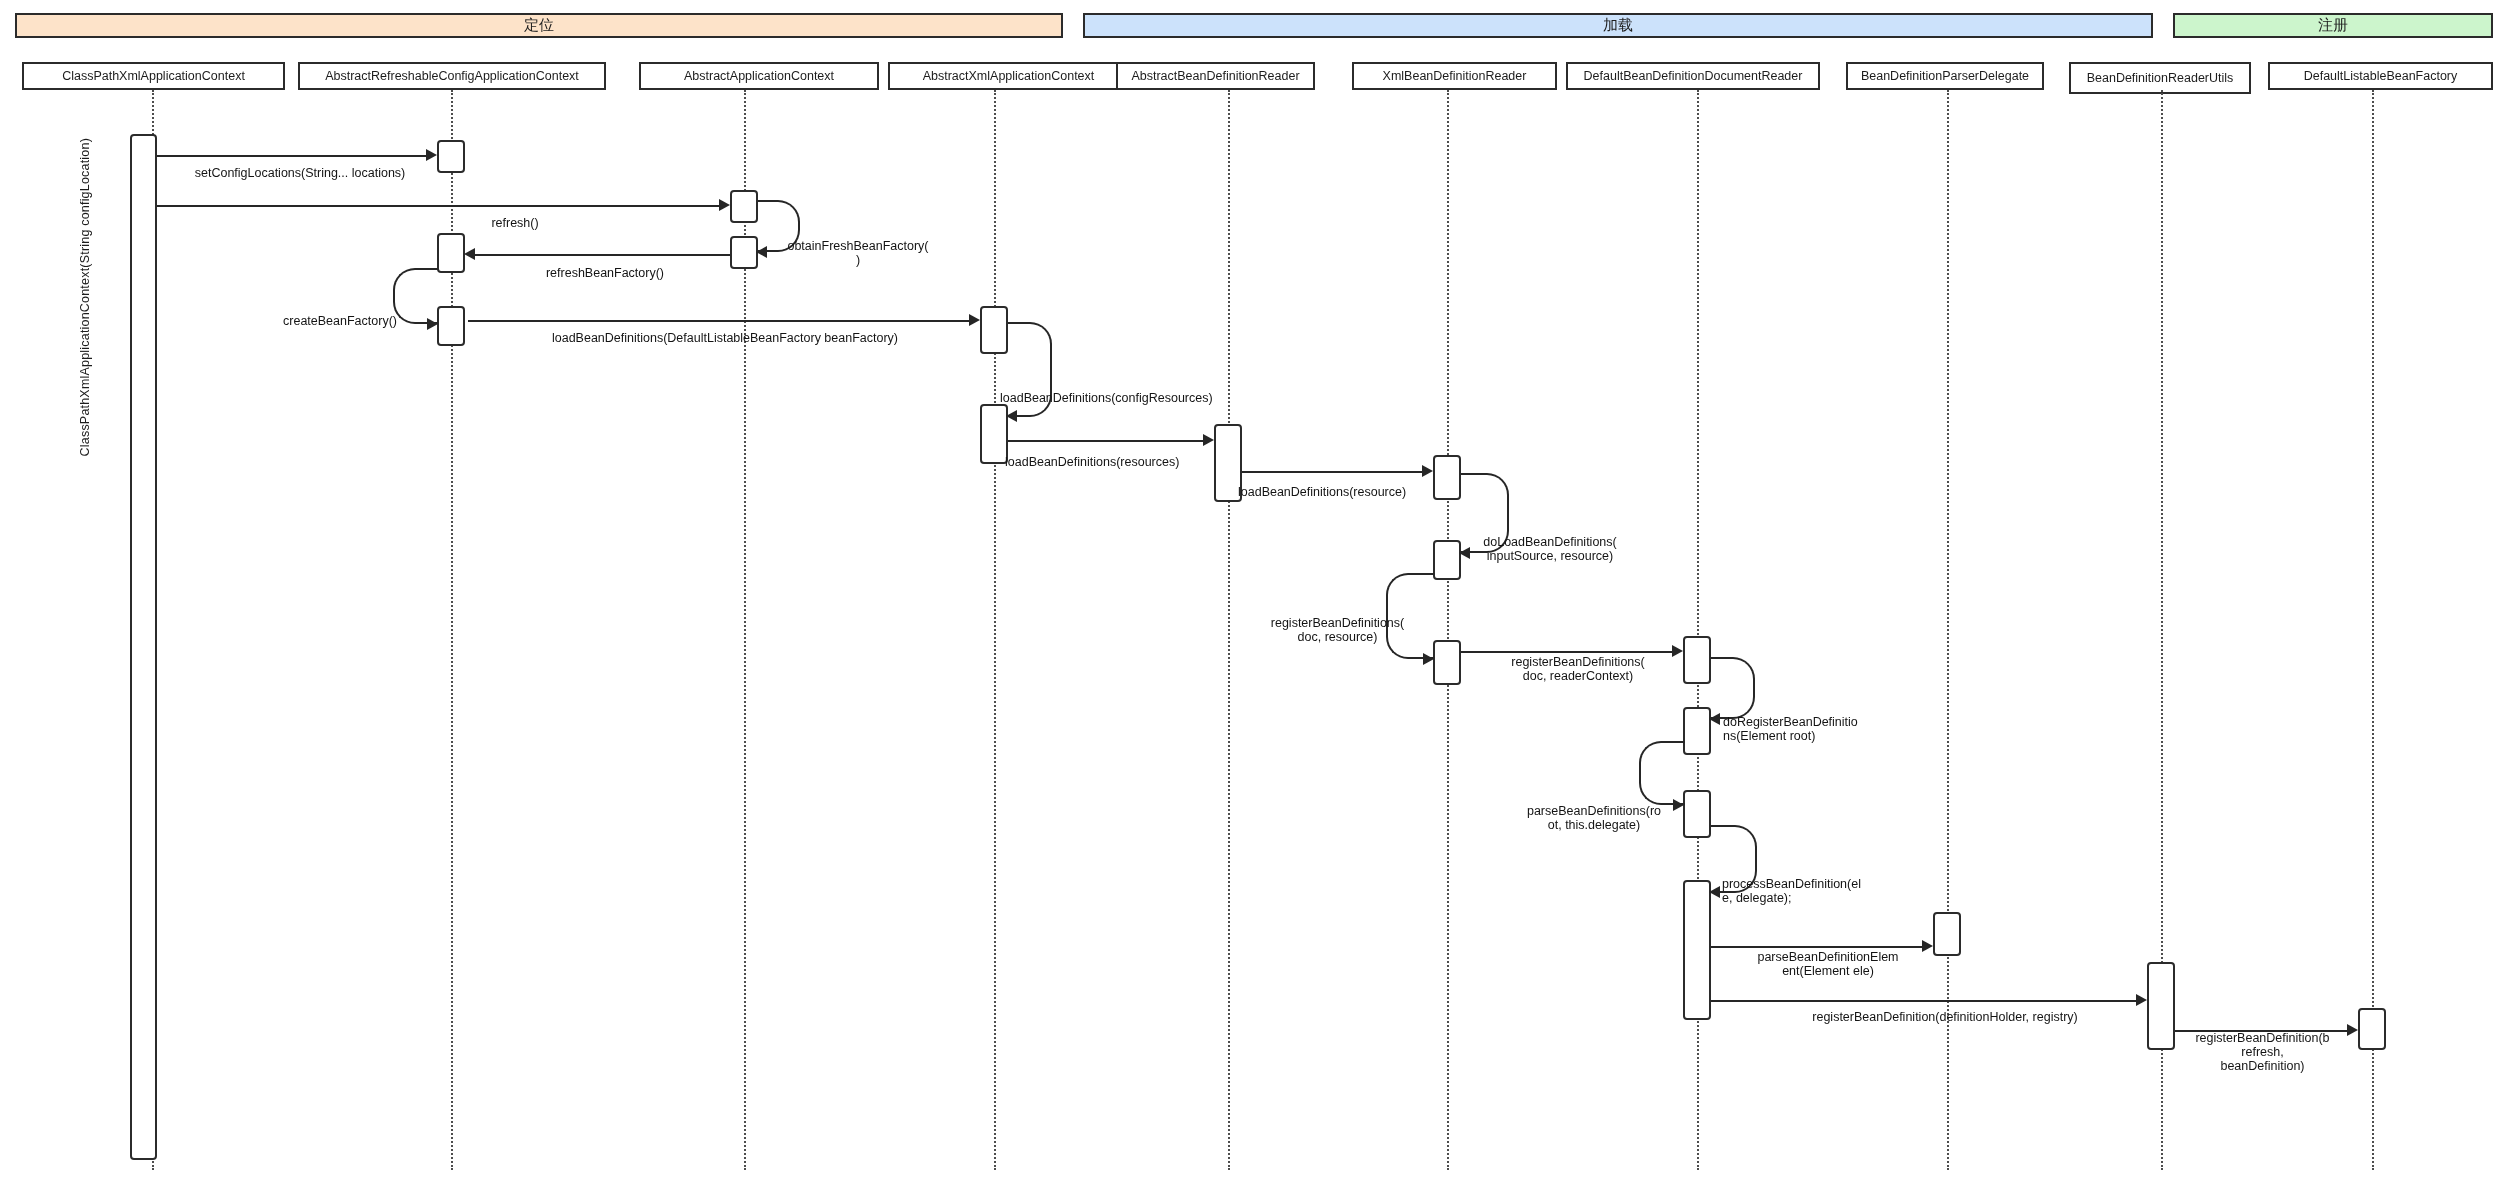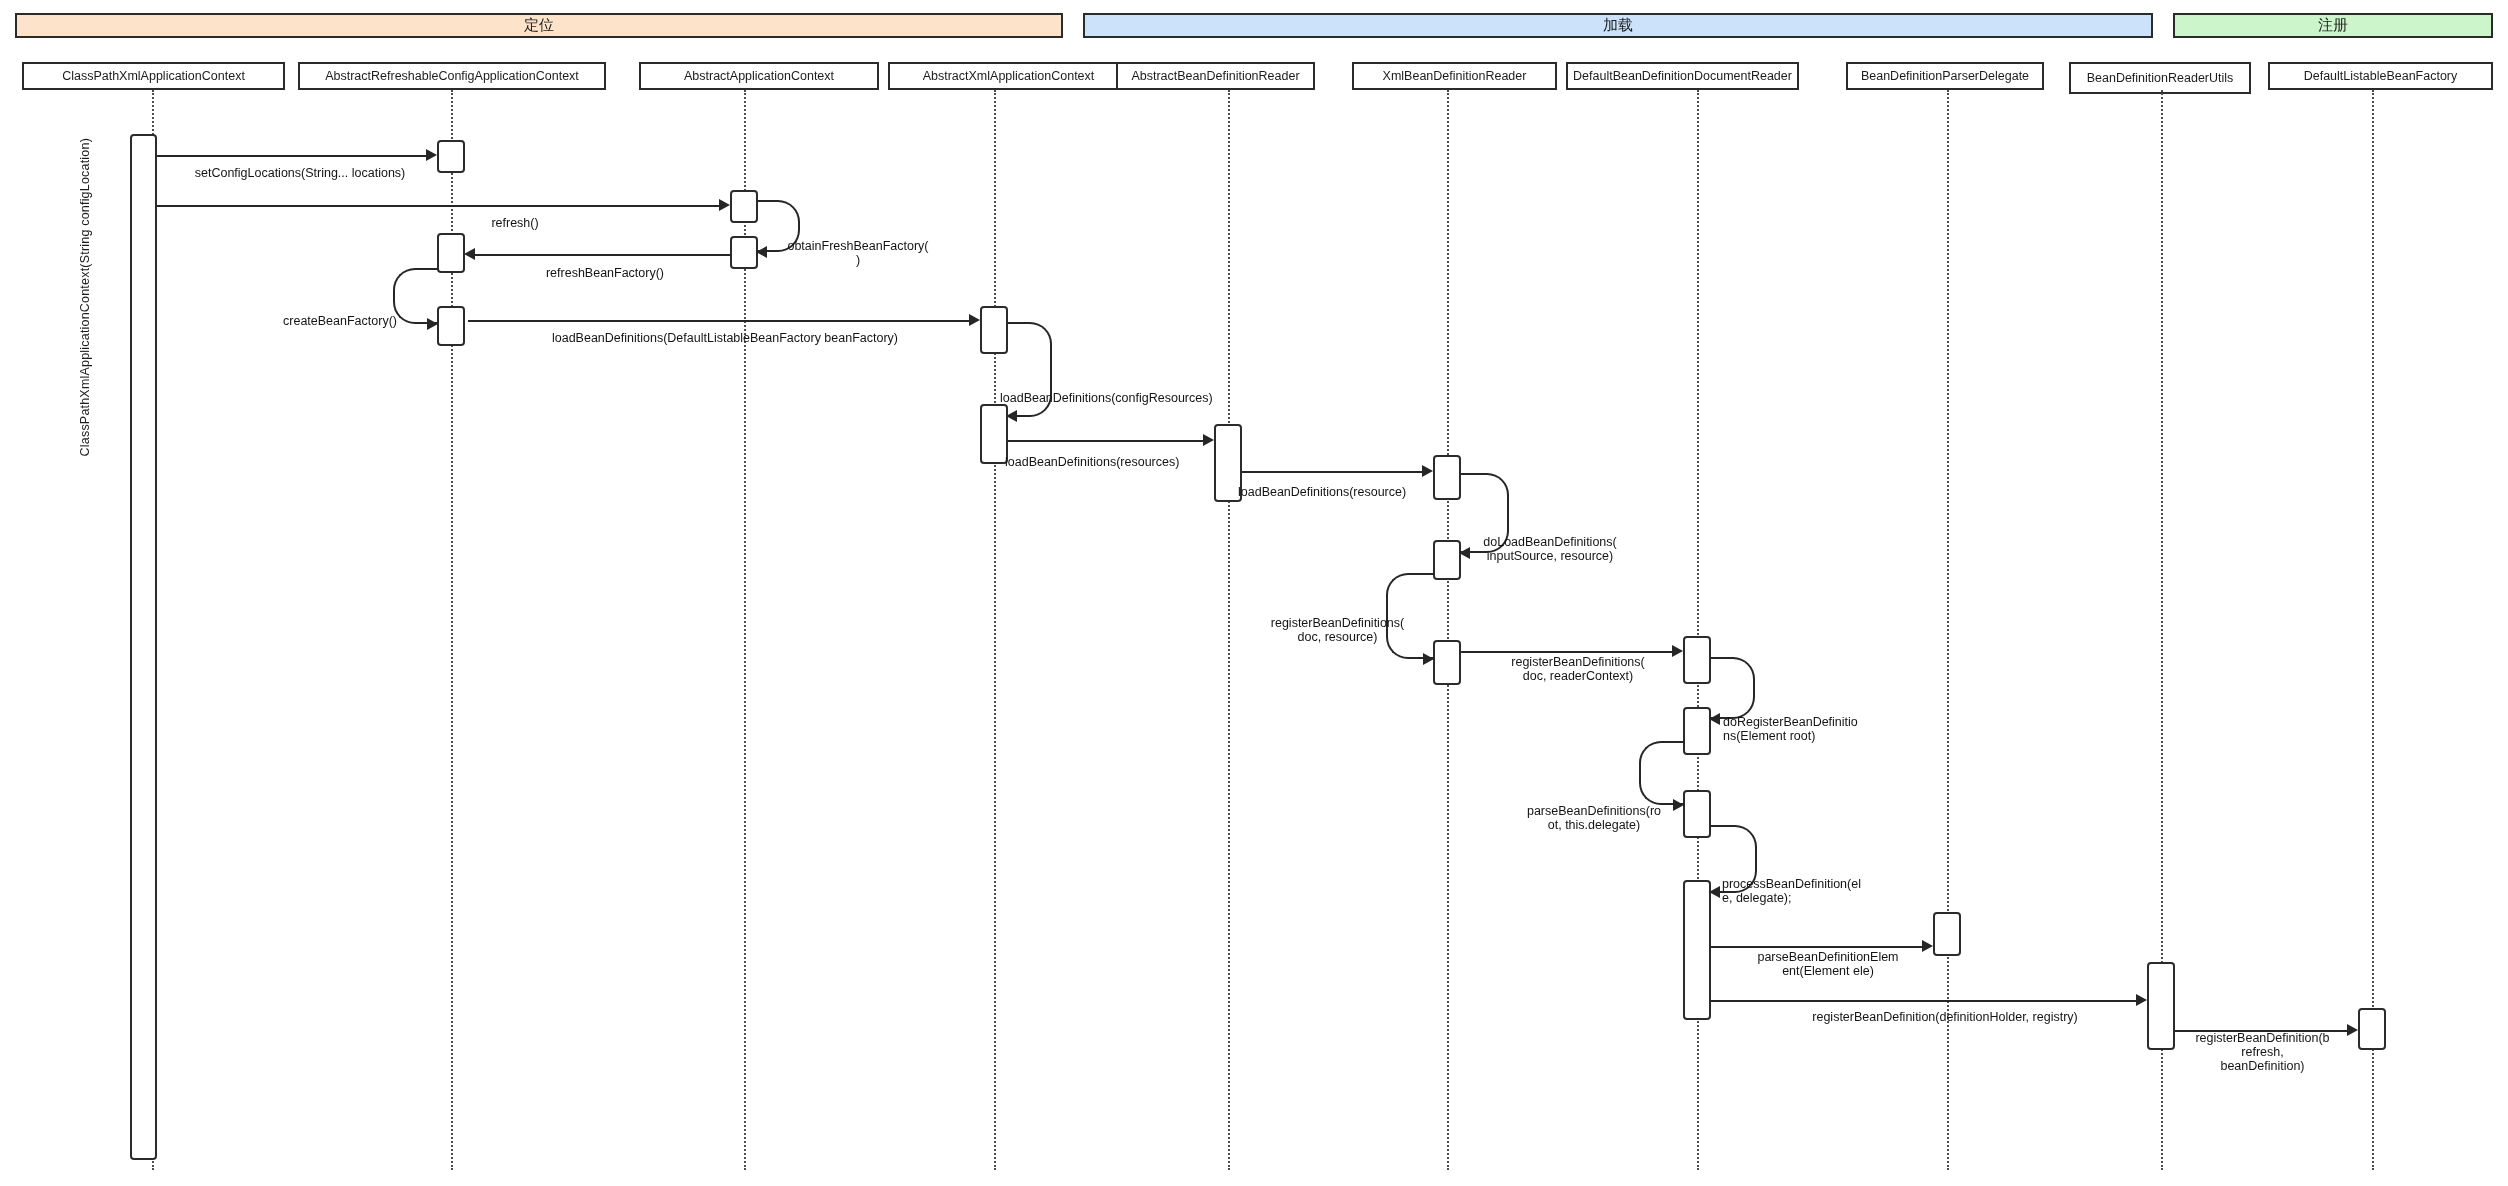--- a/index.html
+++ b/index.html
@@ -66,21 +66,21 @@
   </div>
   <div class="participant" style="left:888px;top:62px;width:241px;height:28px;">
     <span>AbstractXmlApplicationContext</span>
   </div>
   <div class="participant" style="left:1116px;top:62px;width:199px;height:28px;">
     <span>AbstractBeanDefinitionReader</span>
   </div>
   <div class="participant" style="left:1352px;top:62px;width:205px;height:28px;">
     <span>XmlBeanDefinitionReader</span>
   </div>
-  <div class="participant" style="left:1566px;top:62px;width:233px;height:28px;">
+  <div class="participant" style="left:1566px;top:62px;width:254px;height:28px;">
     <span>DefaultBeanDefinitionDocumentReader</span>
   </div>
   <div class="participant" style="left:1846px;top:62px;width:198px;height:28px;">
     <span>BeanDefinitionParserDelegate</span>
   </div>
   <div class="participant" style="left:2069px;top:62px;width:182px;height:32px;">
     <span>BeanDefinitionReaderUtils</span>
   </div>
   <div class="participant" style="left:2268px;top:62px;width:225px;height:28px;">
     <span>DefaultListableBeanFactory</span>

